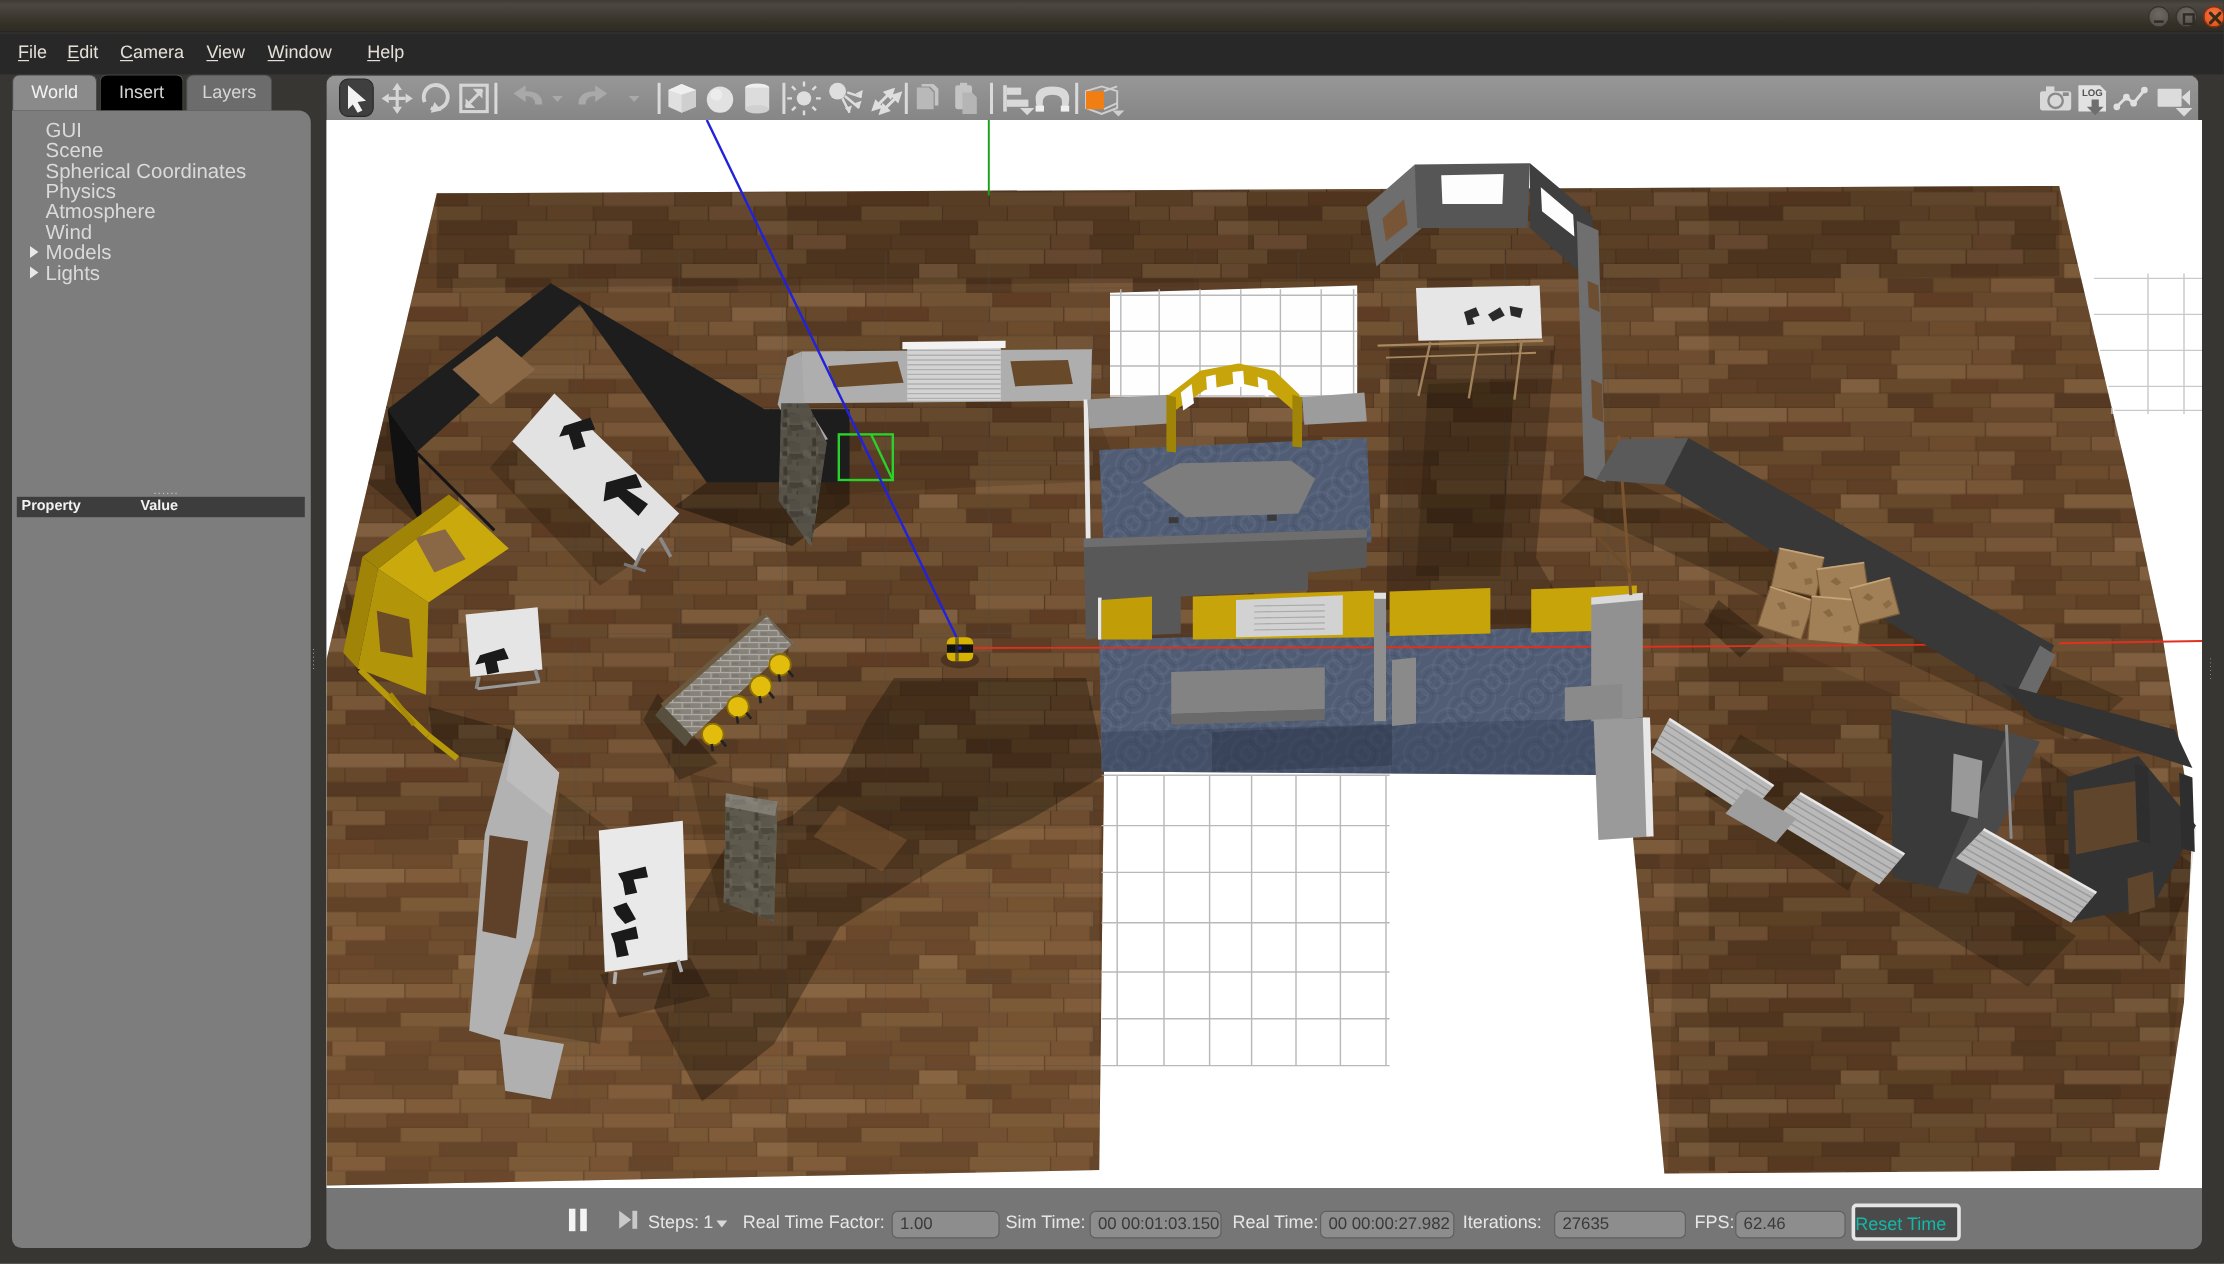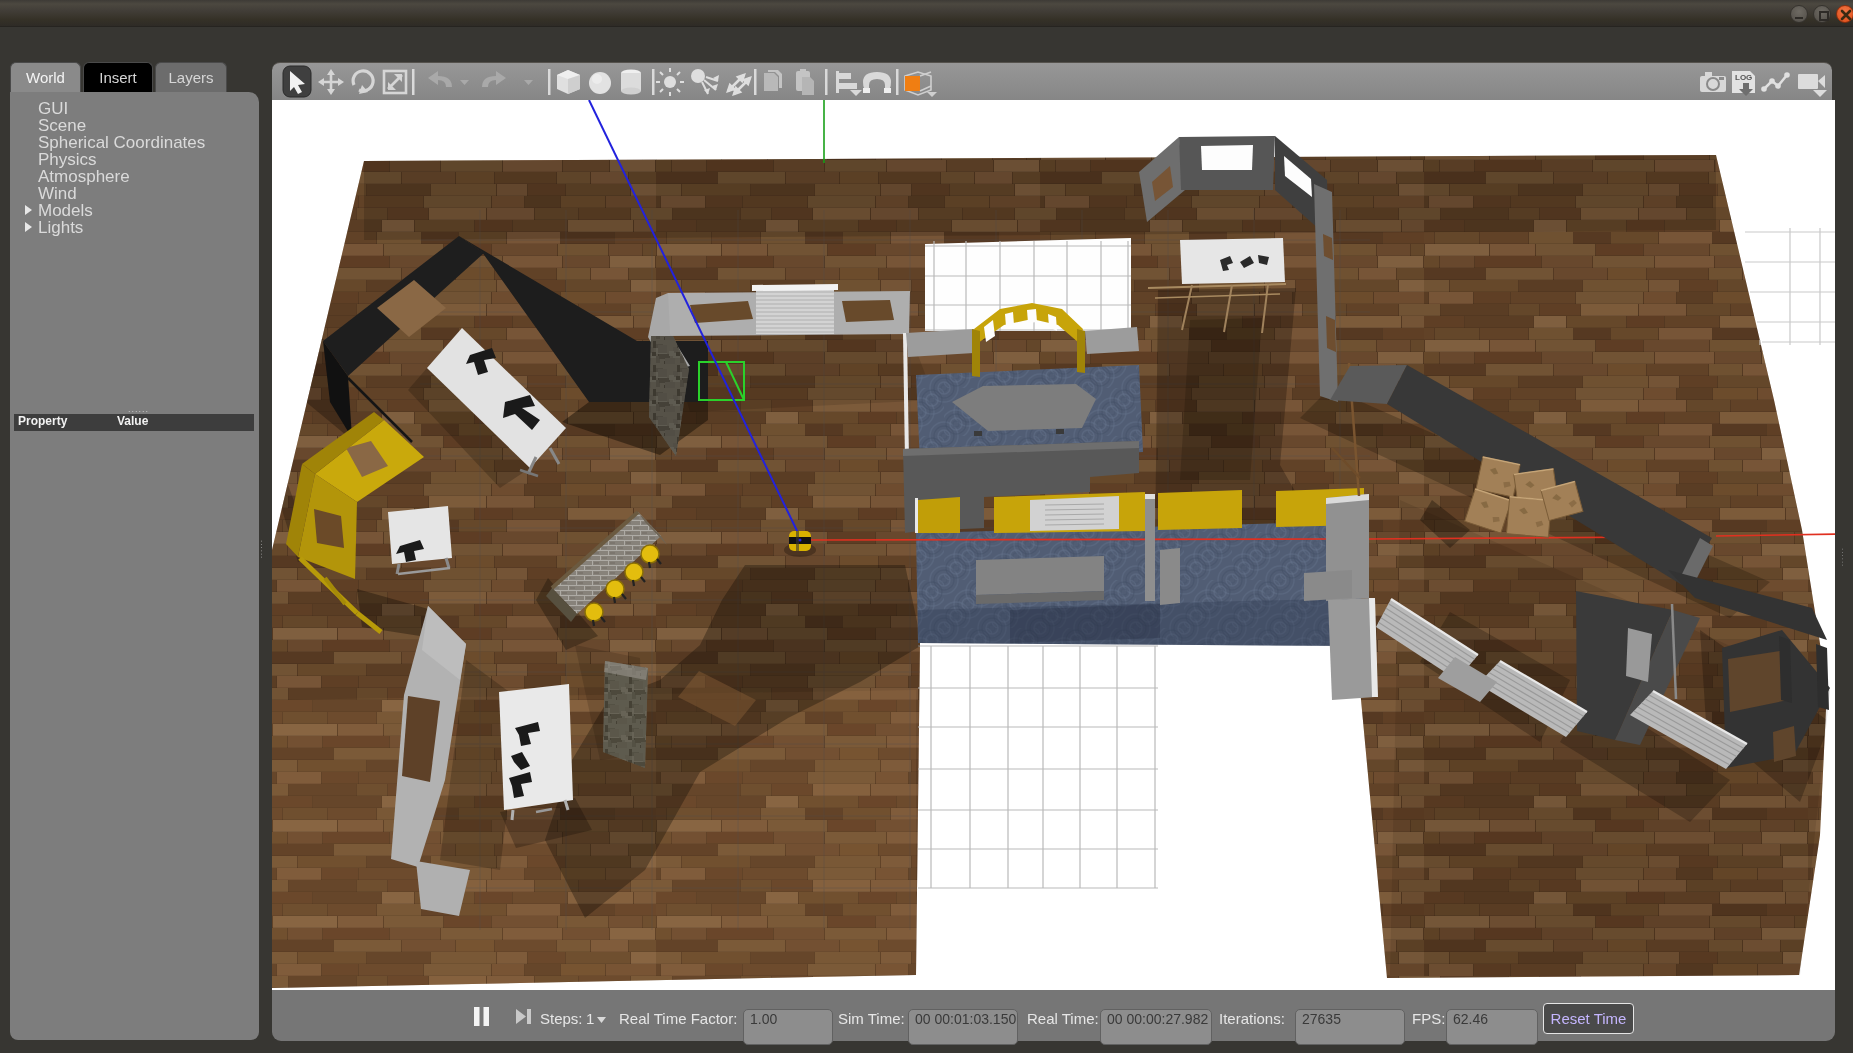--- a/index.html
+++ b/index.html
@@ -24,33 +24,41 @@
 .ti{position:absolute;left:28px;color:#dadada;font-size:17px}
 .arr{position:absolute;left:15px;width:0;height:0;border-left:7px solid #e8e8e8;border-top:5px solid transparent;border-bottom:5px solid transparent}
 #propbar{position:absolute;left:4px;top:322px;width:240px;height:17px;background:#3d3d3d;color:#f2f2f2;font-weight:bold;font-size:12px}
 #propbar span{position:absolute;top:0px}
 #dots1{position:absolute;left:118px;top:312px;font-size:9px;letter-spacing:1px;color:#c9c9c9}
 #vsplit{position:absolute;left:261px;top:540px;width:4px;height:30px;color:#b5b5b5;font-size:8px;line-height:4px;writing-mode:vertical-rl;letter-spacing:1px}
 #rsplit{position:absolute;left:1842px;top:548px;width:4px;height:30px;color:#9a9a9a;font-size:8px;line-height:4px;writing-mode:vertical-rl;letter-spacing:1px}
 #toolbar{position:absolute;left:272px;top:62px;width:1560px;height:38px;background:linear-gradient(#979797,#868686);border-radius:8px 8px 0 0;border-top:1px solid #55524d}
 #viewport{position:absolute;left:272px;top:100px;width:1563px;height:890px;background:#ffffff}
 #statusbar{position:absolute;left:272px;top:990px;width:1563px;height:51px;background:#767676;border-radius:0 0 9px 9px;color:#e6e6e6;font-size:15px}
-.sf{position:absolute;top:19px;height:36px;background:#8d8d8d;border:1px solid #616161;border-radius:5px;color:#3a3a3a;font-size:14px;padding:0px 6px;line-height:18px;white-space:nowrap}
+.sf{position:absolute;top:19px;height:23px;background:#8d8d8d;border:1px solid #616161;border-radius:5px;color:#3a3a3a;font-size:14px;padding:0px 6px;line-height:18px;white-space:nowrap}
 .sl{position:absolute;top:20px}
-#resetbtn{position:absolute;left:1271px;top:13px;width:91px;height:31px;background:#4a4a4a;border:1px solid #e5e5e5;border-radius:4px;color:#c4b5fd;text-align:center;line-height:30px}
+#resetbtn{position:absolute;left:1271px;top:13px;width:91px;height:31px;background:#4a4a4a;border:3px solid #e5e5e5;border-radius:4px;color:#14b8a6;line-height:30px}
 </style></head>
 <body>
 <div id="win">
 <div id="titlebar">
       <div class="wbtn" id="bmin"></div>
       <div class="wbtn" id="bmax"></div>
       <div class="wbtn" id="bclose"><svg width="18" height="18" viewBox="0 0 18 18">
           <path d="M5 5 L13 13 M13 5 L5 13" stroke="#3c2a12" stroke-width="2.6" stroke-linecap="round"></path>
         </svg></div>
     </div>
+<div id="menubar">
+<span class="mi" style="left:15px"><u>F</u>ile</span>
+<span class="mi" style="left:56px"><u>E</u>dit</span>
+<span class="mi" style="left:100px"><u>C</u>amera</span>
+<span class="mi" style="left:172px"><u>V</u>iew</span>
+<span class="mi" style="left:223px"><u>W</u>indow</span>
+<span class="mi" style="left:306px"><u>H</u>elp</span>
+</div>
 <div id="leftpane">
 <div class="tab" id="tabw">World</div>
 <div class="tab" id="tabi">Insert</div>
 <div class="tab" id="tabl">Layers</div>
 <div id="panelbody">
 <div class="ti" style="top:7px">GUI</div>
 <div class="ti" style="top:24px">Scene</div>
 <div class="ti" style="top:41px">Spherical Coordinates</div>
 <div class="ti" style="top:58px">Physics</div>
 <div class="ti" style="top:75px">Atmosphere</div>

